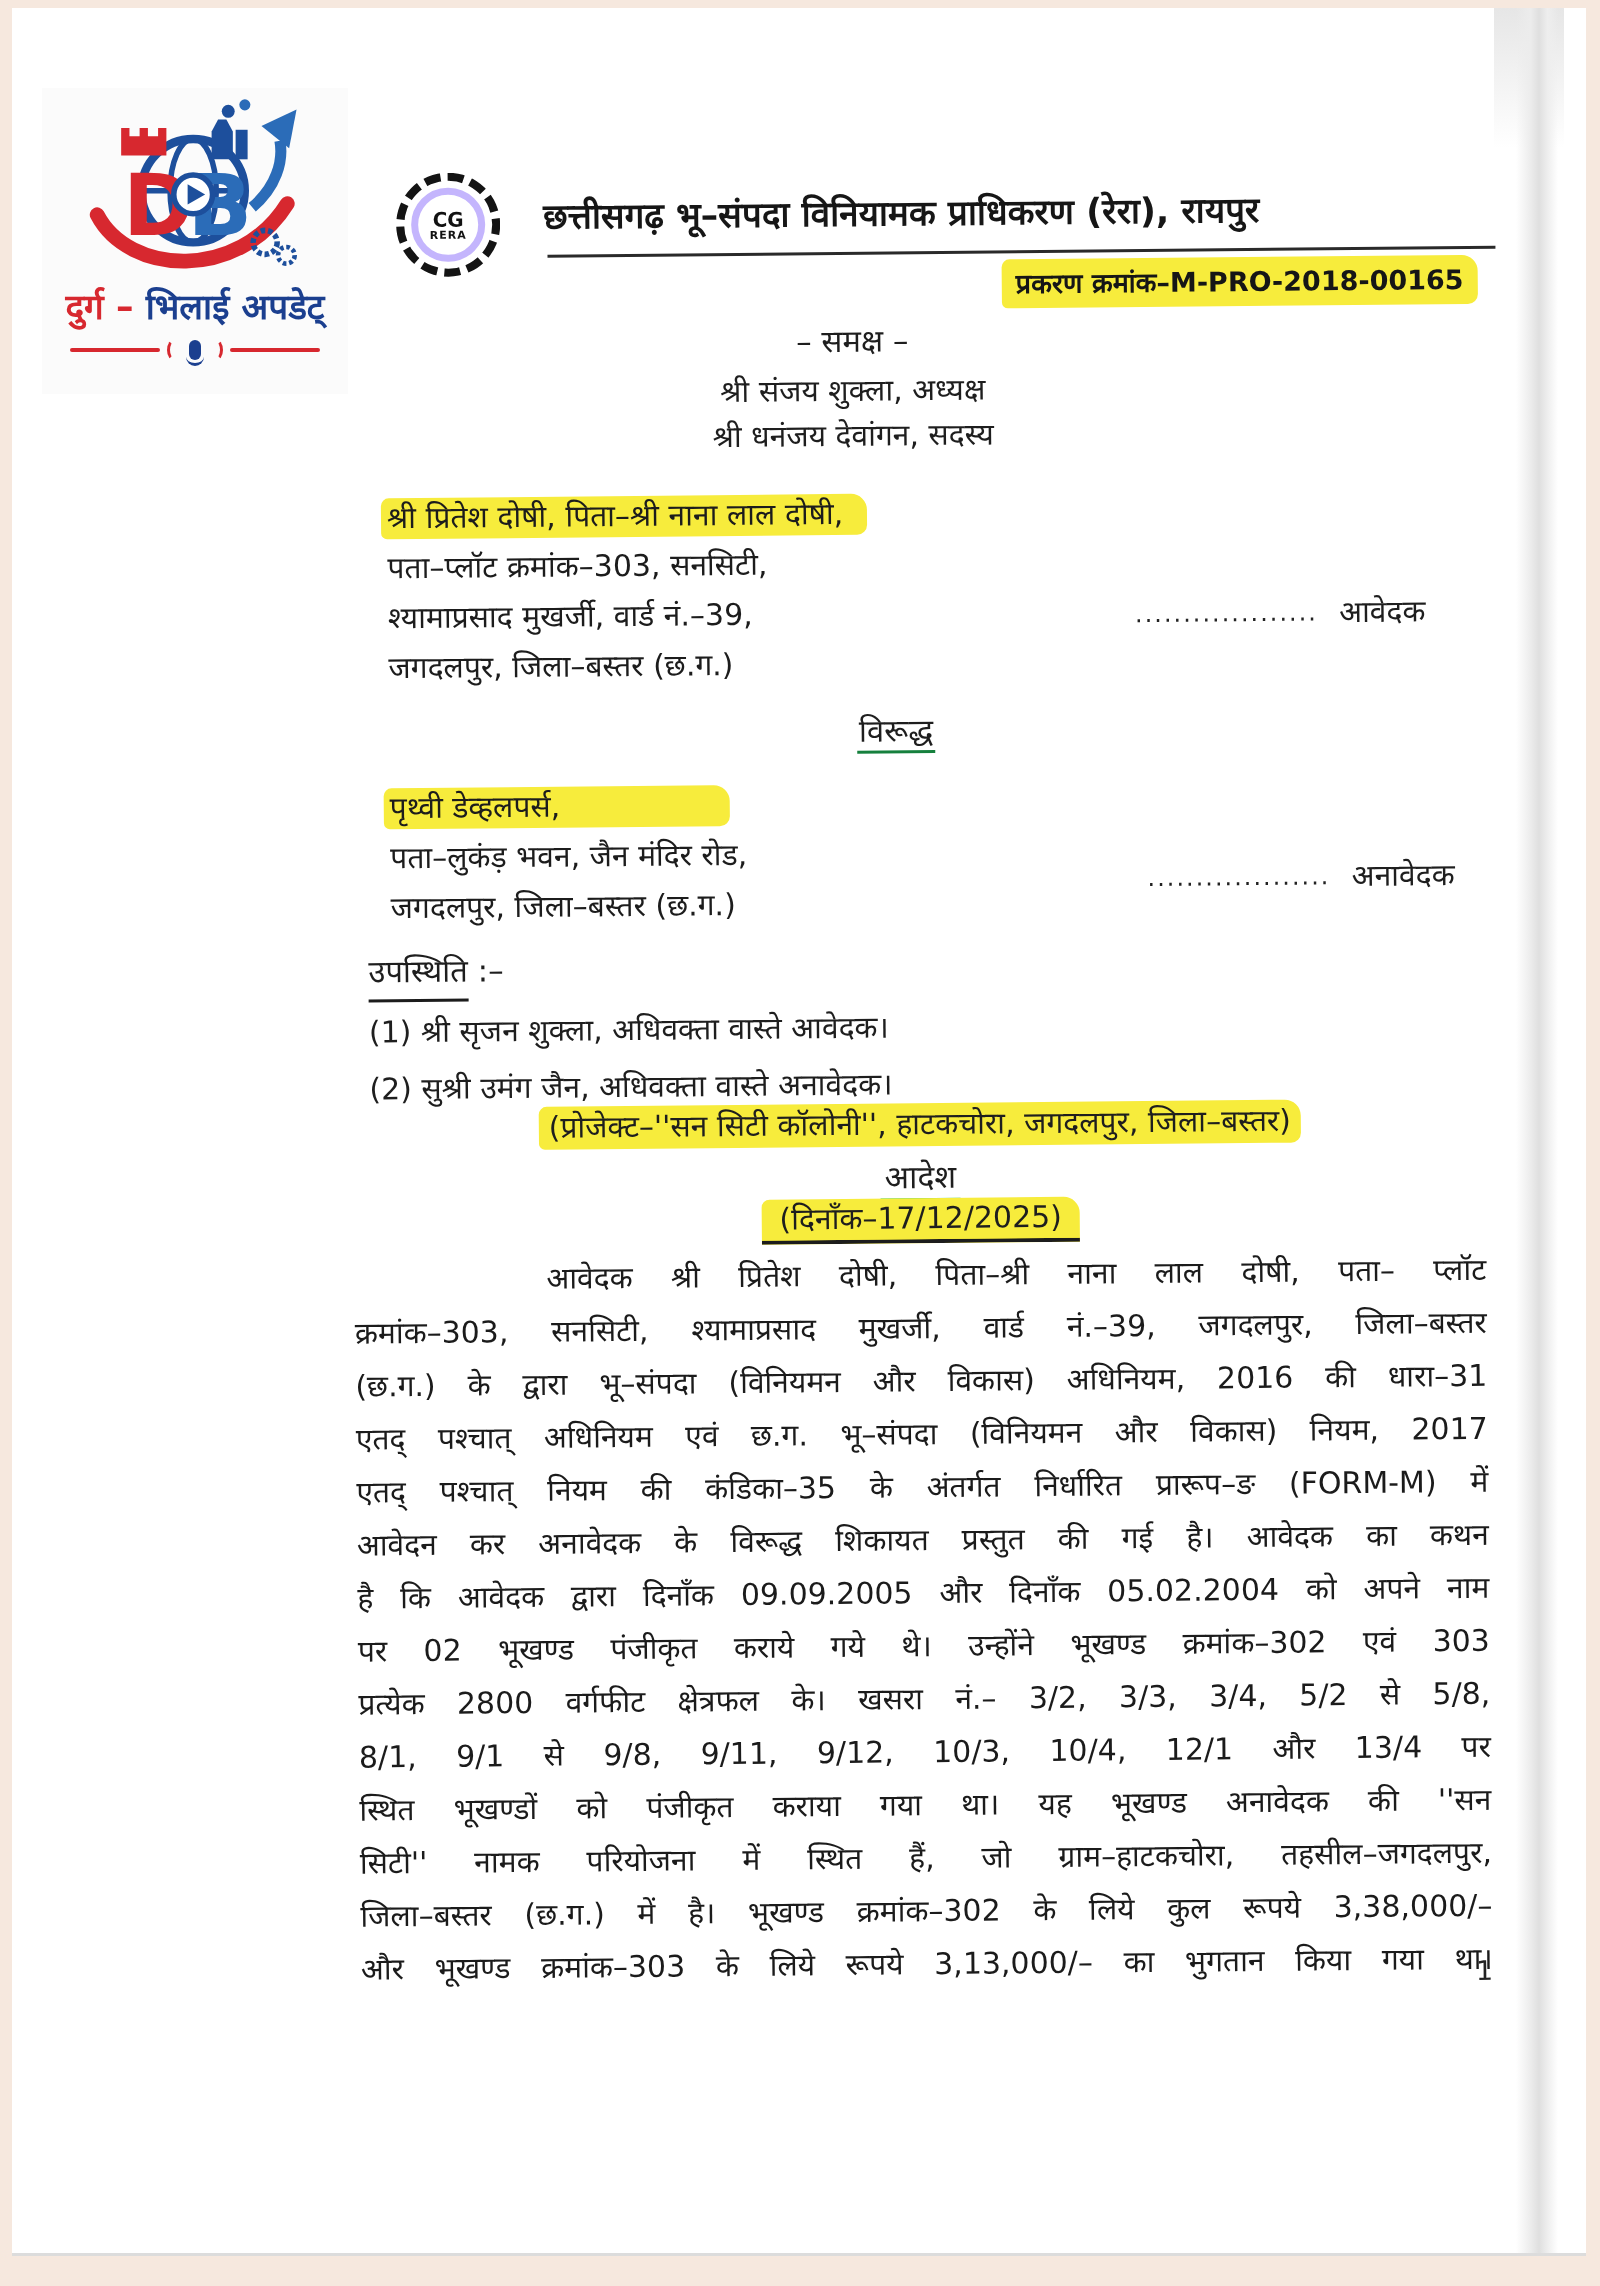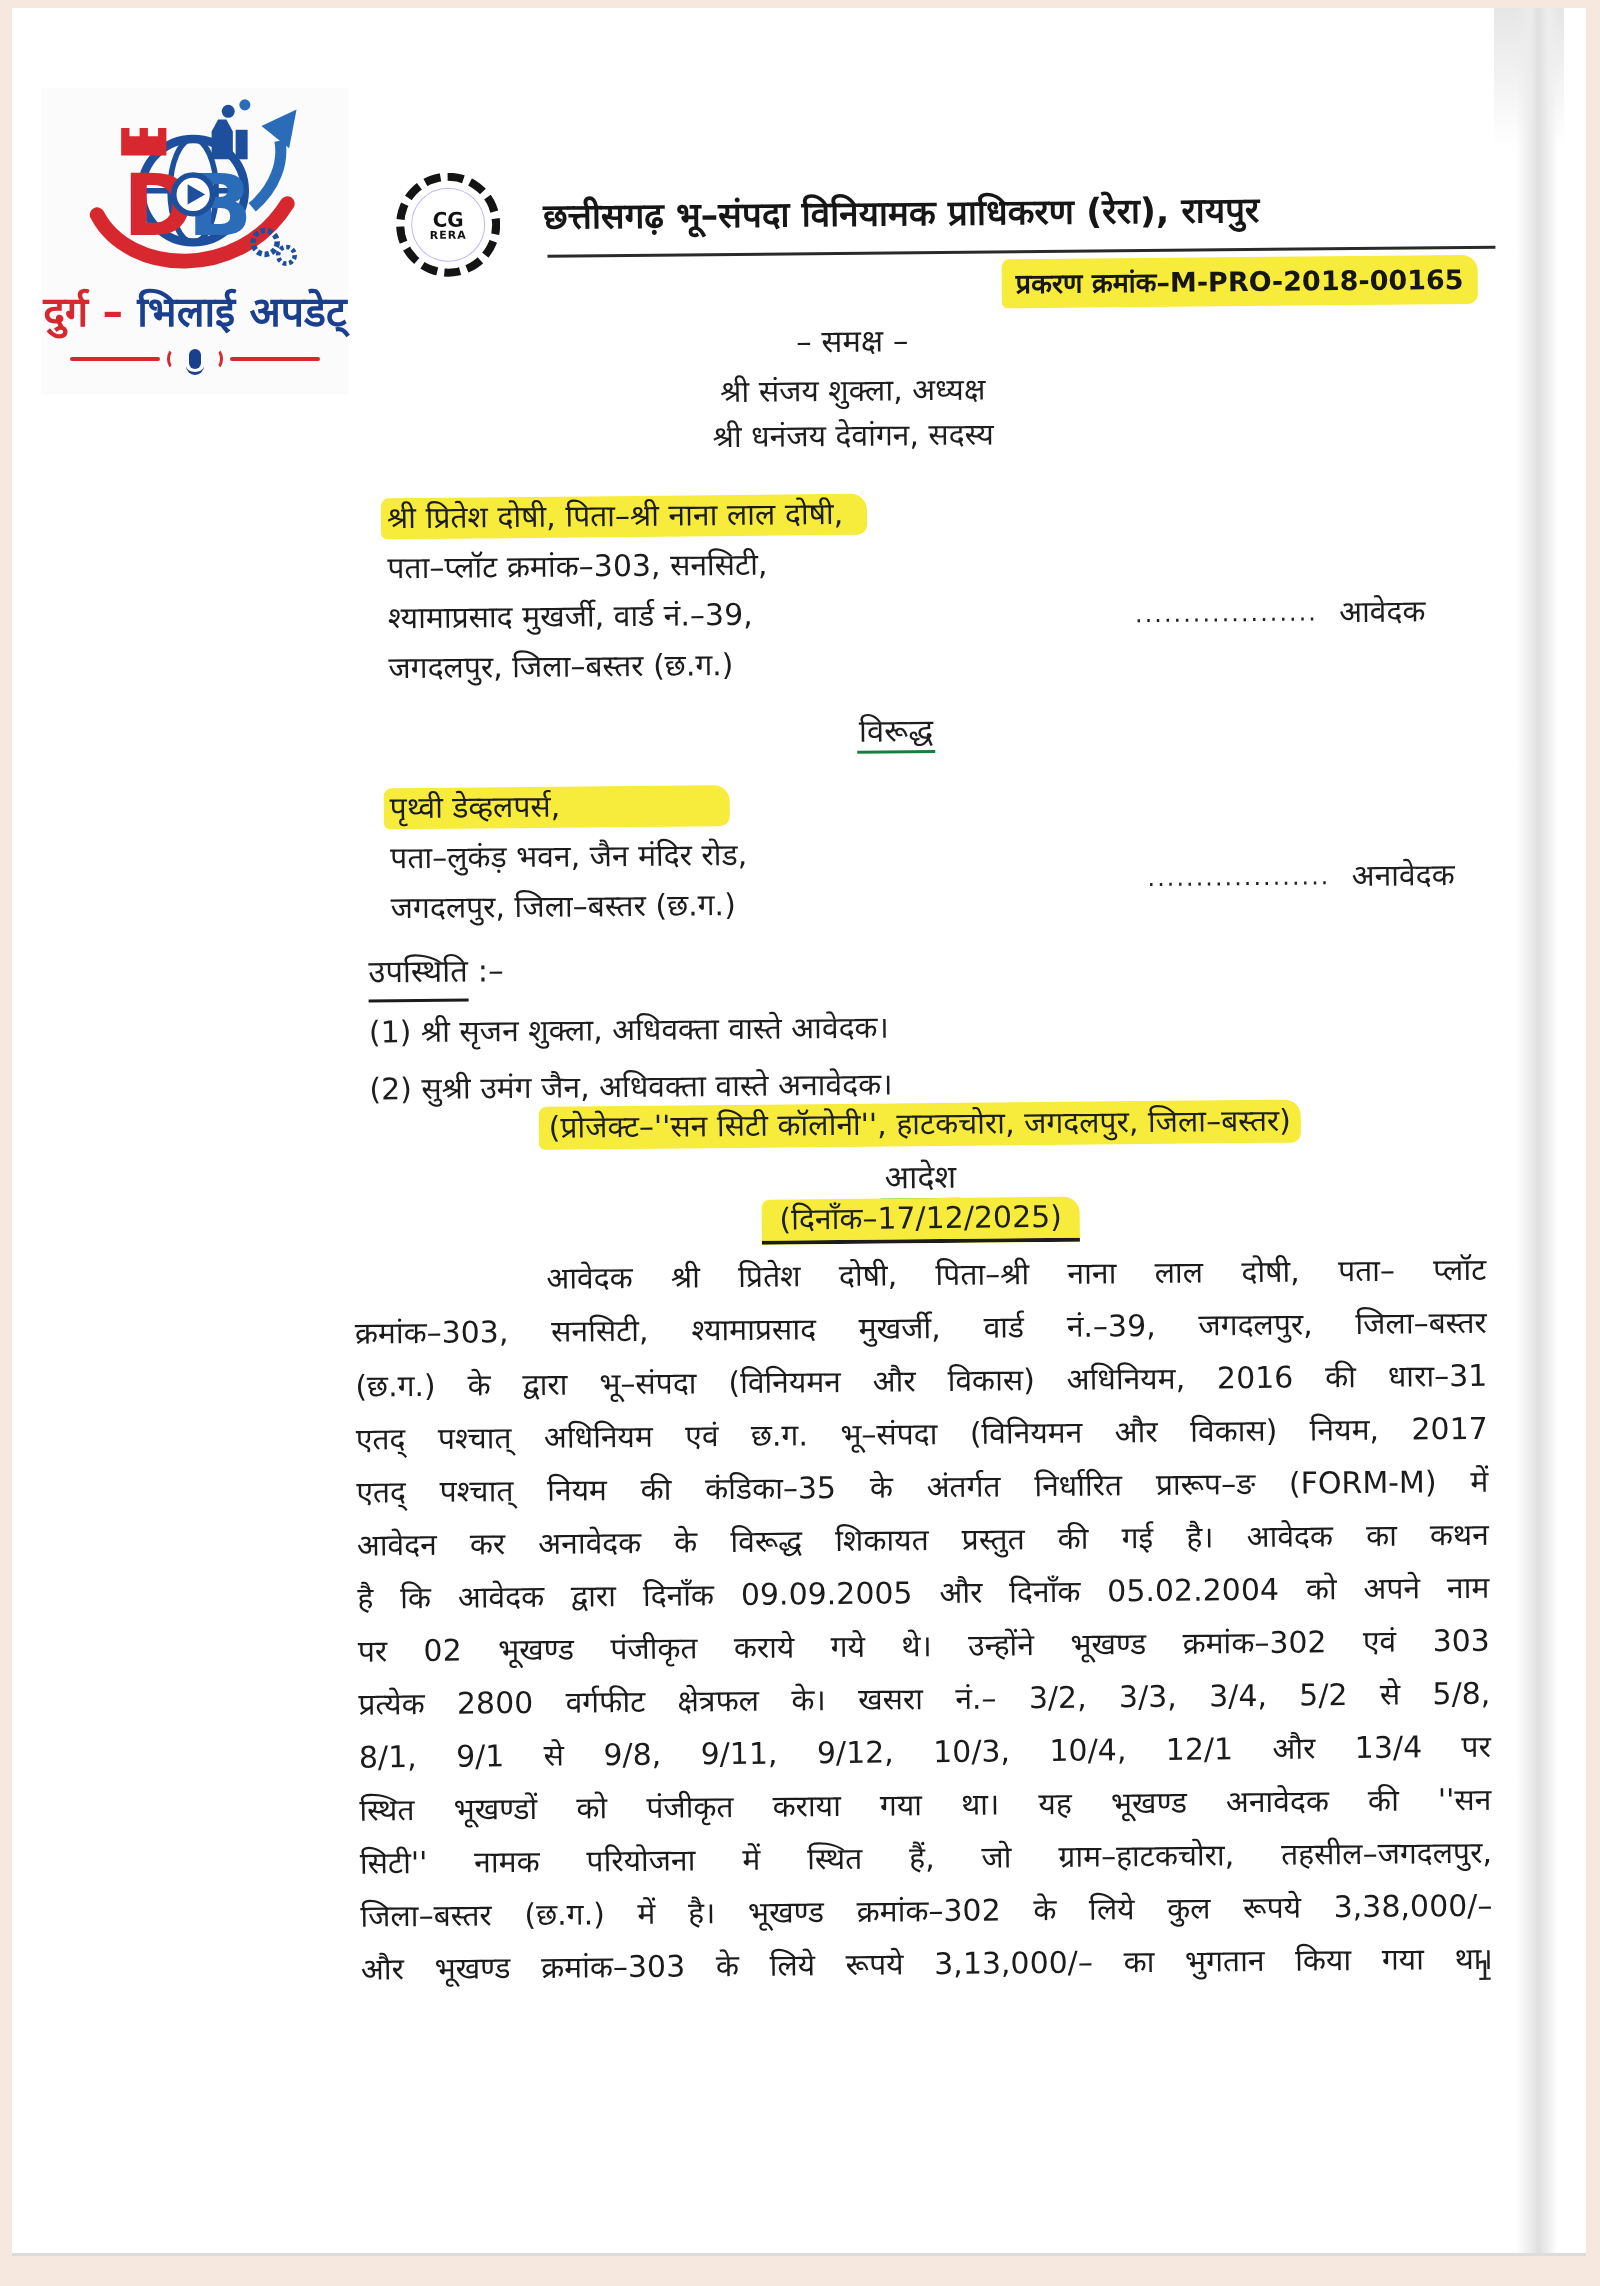--- a/index.html
+++ b/index.html
@@ -24,39 +24,39 @@
   .scan{
     position:absolute;left:0;top:0;width:1600px;height:2286px;
     transform:rotate(-0.55deg);transform-origin:46% 50%;
   }
   
   .logo-card{
     position:absolute;left:42px;top:88px;width:306px;height:300px;
     background:#fbfbfb;display:flex;flex-direction:column;align-items:center;
     padding-top:6px;z-index:5;
   }
-  .brand-line{font-size:41px;font-weight:bold;white-space:nowrap;margin-top:2px;}
+  .brand-line{font-size:35px;font-weight:bold;white-space:nowrap;margin-top:2px;}
   .brand-red{color:#d7282f;}
   .brand-blue{color:#1b3f8f;}
   .mic-row{display:flex;align-items:center;gap:7px;margin-top:10px;width:250px;}
   .mic-rule{flex:1;height:4px;background:#d7282f;border-radius:2px;}
   .mic{position:relative;width:12px;height:20px;background:#1b3f8f;border-radius:6px;}
   .mic:after{content:"";position:absolute;left:-3px;bottom:-6px;width:18px;height:8px;
     border-bottom:3px solid #1b3f8f;border-radius:0 0 9px 9px;}
   .wave{width:9px;height:16px;border:3px solid #d7282f;border-radius:50%;background:transparent;}
   .wave.l{border-right-color:transparent;border-top-color:transparent;border-bottom-color:transparent;}
   .wave.r{border-left-color:transparent;border-top-color:transparent;border-bottom-color:transparent;}
   
   .seal{
     position:absolute;left:405px;top:170px;width:104px;height:104px;border-radius:50%;
     border:8px dashed #141414;background:#fff;box-sizing:border-box;
     display:flex;align-items:center;justify-content:center;
   }
   .seal-core{
-    width:74px;height:74px;border-radius:50%;border:1px solid #c4b5fd;box-sizing:border-box;
+    width:74px;height:74px;border-radius:50%;border:7px solid #c4b5fd;box-sizing:border-box;
     display:flex;flex-direction:column;align-items:center;justify-content:center;
     font-weight:bold;color:#111;line-height:1;
   }
   .seal-core .s1{font-size:20px;}
   .seal-core .s2{font-size:11px;letter-spacing:1px;}
   .doc-title{
     position:absolute;left:552px;top:190px;width:960px;
     font-size:35px;font-weight:bold;white-space:nowrap;color:#161616;
   }
   .title-rule{position:absolute;left:556px;top:253px;width:948px;height:3px;background:#2a2a2a;}

